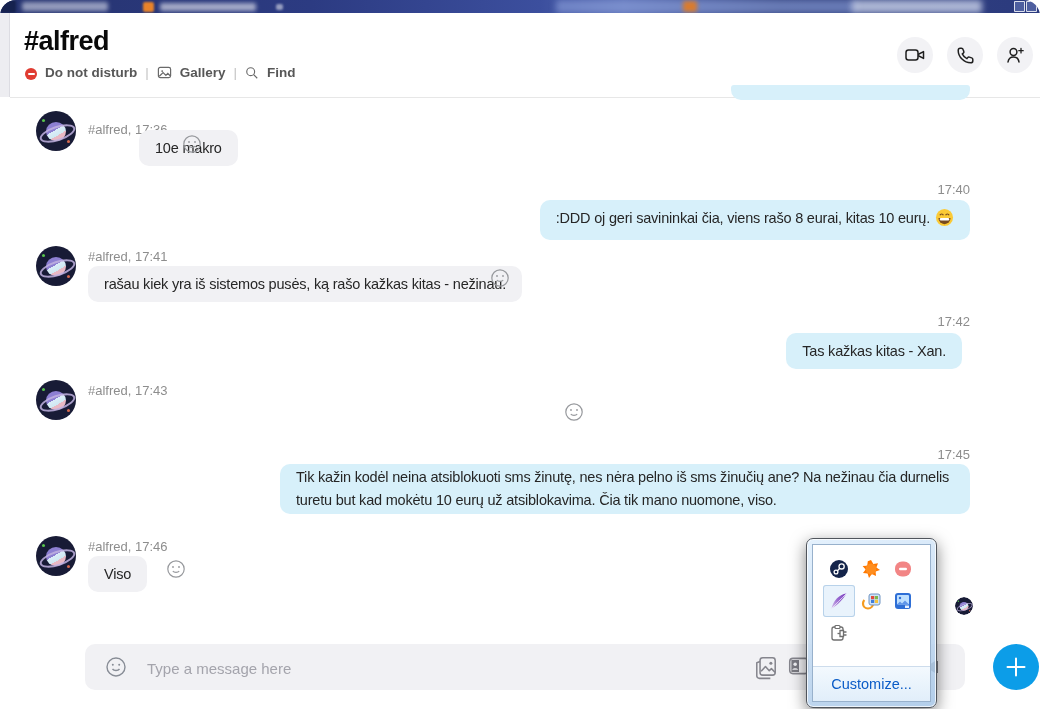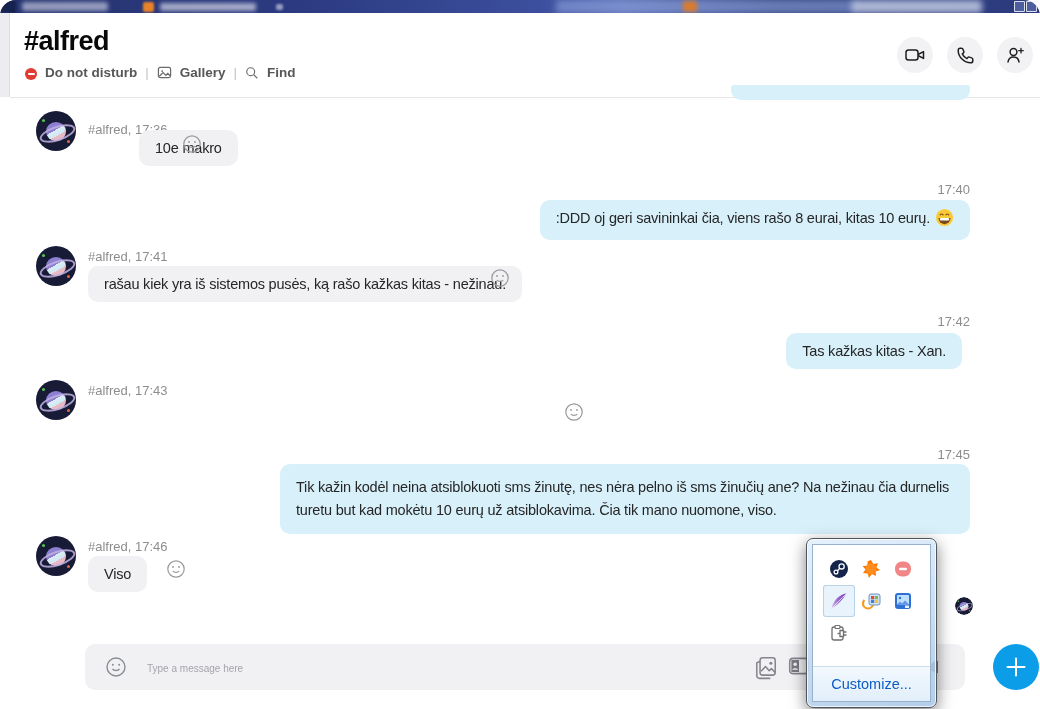--- a/index.html
+++ b/index.html
@@ -54,32 +54,32 @@
   .bub.out{background:#d7f0fa;}
   .react{position:absolute;width:20px;height:20px;cursor:pointer;z-index:2;}
   .partial-bub{position:absolute;left:731px;top:85px;width:239px;height:15px;background:#d7f0fa;
     border-radius:3px 3px 10px 10px;z-index:2;}
   #av1{left:36px;top:111px;} #meta1{left:88px;top:122px;} #bub1{left:99px;top:130px;margin-left:40px;} #react1{left:182px;top:134px;}
   #ts2{right:70px;top:182px;} #bub2{right:70px;top:200px;}
   #av3{left:36px;top:246px;} #meta3{left:88px;top:249px;} #bub3{left:88px;top:266px;} #react3{left:490px;top:268px;}
   #ts4{right:70px;top:314px;} #bub4{right:78px;top:333px;}
   #av5{left:36px;top:380px;} #meta5{left:88px;top:383px;} #bub5{left:88px;top:400px;} #react5{left:564px;top:402px;}
   #ts6{right:70px;top:447px;}
-  #bub6{right:70px;top:464px;width:690px;box-sizing:border-box;white-space:normal;line-height:23px;padding:12px 16px;}
+  #bub6{right:70px;top:464px;width:690px;box-sizing:border-box;white-space:normal;line-height:23px;padding:2px 16px;}
   #av7{left:36px;top:536px;} #meta7{left:88px;top:539px;} #bub7{left:88px;top:556px;} #react7{left:166px;top:559px;}
   .emoji-inline{display:inline-block;vertical-align:-4px;margin-left:5px;}
   .receipt{position:absolute;left:955px;top:597px;width:18px;height:18px;border-radius:50%;overflow:hidden;z-index:2;}
   .receipt .av{left:0;top:0;transform:scale(.45);transform-origin:0 0;}
 
   
   .composer{position:absolute;left:85px;top:644px;width:880px;height:46px;background:#f1f1f4;
     border-radius:10px;z-index:3;}
   .composer .smile{position:absolute;left:20px;top:12px;cursor:pointer;}
   .composer-input{position:absolute;left:60px;top:8px;width:560px;height:30px;border:none;outline:none;
-    background:transparent;font-family:"Liberation Sans",sans-serif;font-size:10px;color:#3c3c3c;}
+    background:transparent;font-family:"Liberation Sans",sans-serif;font-size:15px;color:#3c3c3c;}
   .composer-input::placeholder{color:#a4a4ac;}
   .c-ic{position:absolute;top:10px;cursor:pointer;}
   .ic-photos{left:668px;} .ic-card{left:702px;} .ic-vidmsg{left:838px;top:15px;}
 
   
   .plus-btn{position:absolute;left:993px;top:644px;width:46px;height:46px;border-radius:50%;
     background:#0c9de8;display:flex;align-items:center;justify-content:center;z-index:4;cursor:pointer;}
 
   
   .tray-popup{position:absolute;left:806px;top:538px;width:131px;height:170px;box-sizing:border-box;

